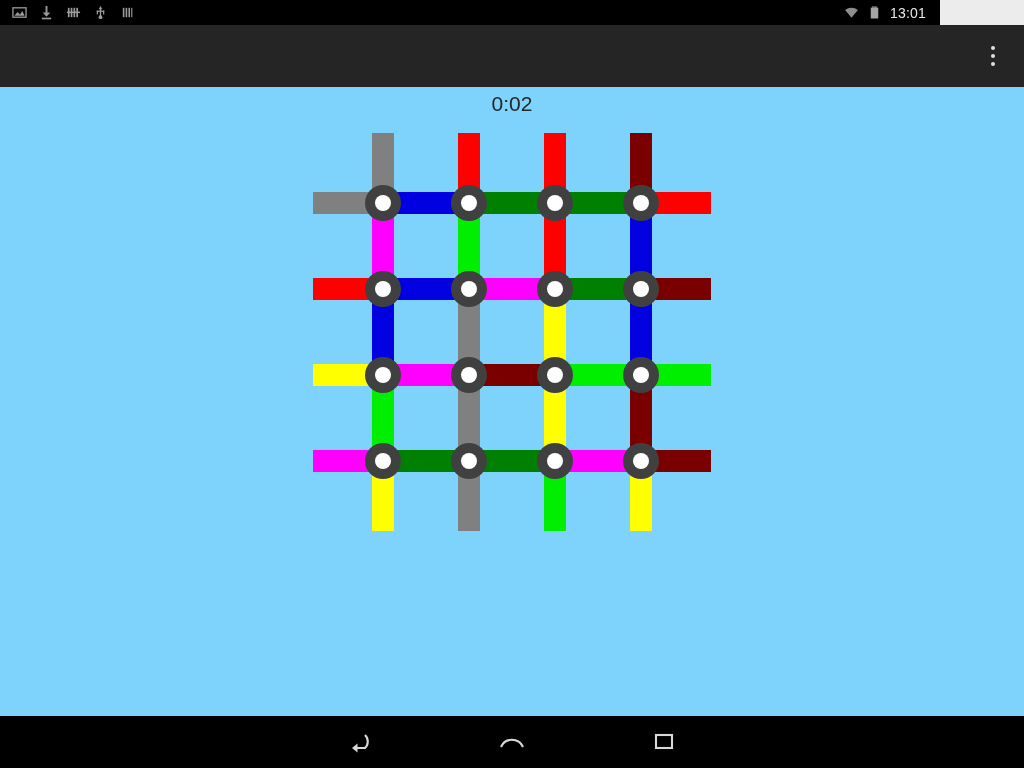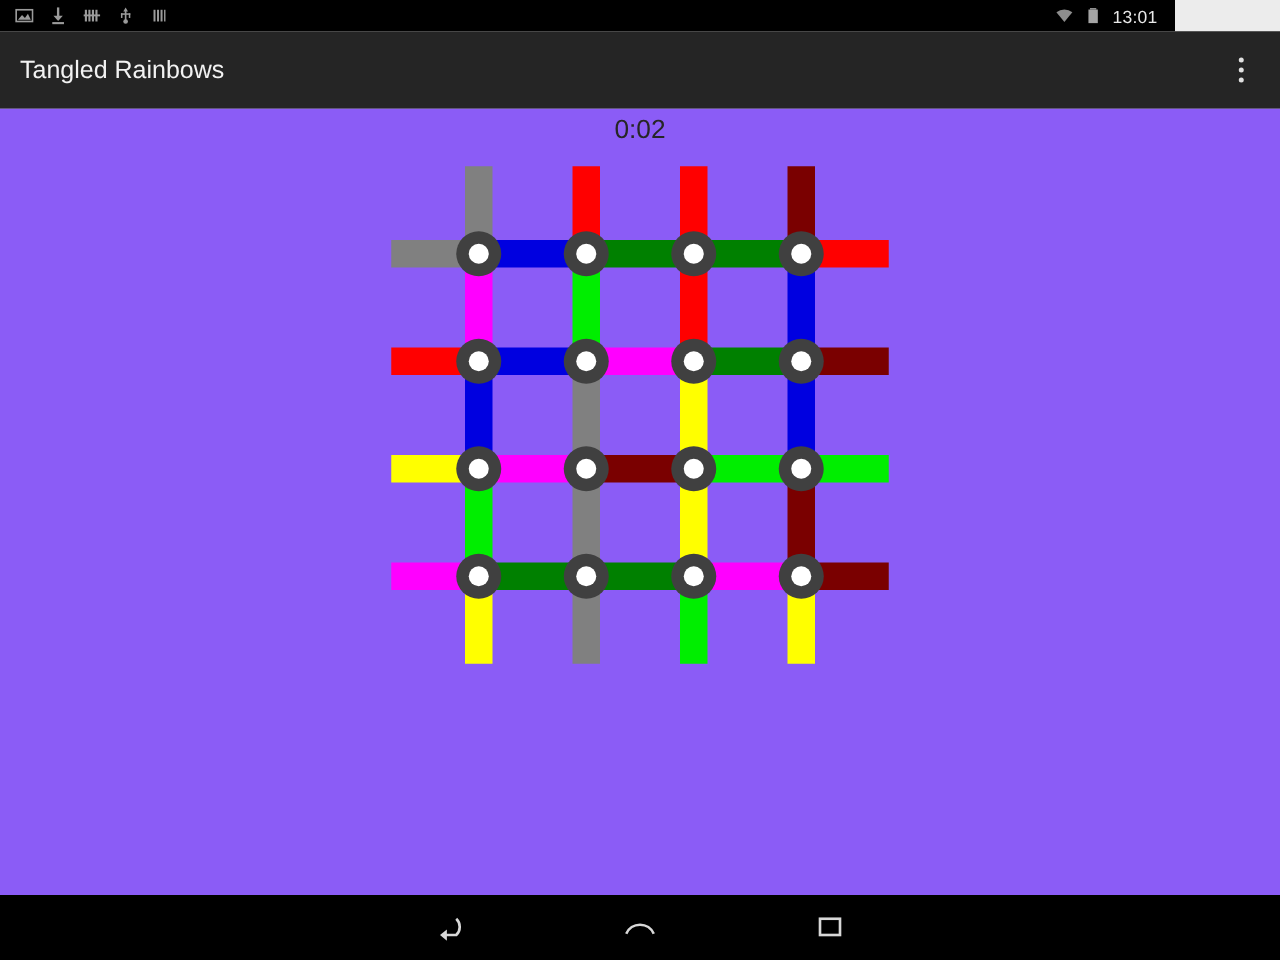--- a/index.html
+++ b/index.html
@@ -28,21 +28,21 @@
   #apptitle{ color:#f2f2f2; font-size:20px; padding-left:16px; font-weight:400; }
   #overflow{
     margin-left:auto; width:48px; height:62px; padding-right:14px;
     display:flex; flex-direction:column; align-items:center; justify-content:center; gap:4px;
   }
   #overflow .dot{ width:4px; height:4px; border-radius:50%; background:#e0e0e0; }
 
   
   #content{
     position:absolute; left:0; top:87px; width:1024px; height:629px;
-    background:#8b5cf6;
+    background:#7dd3fc;
   }
   #timer{
     position:absolute; left:0; top:5px; width:1024px;
     text-align:center; color:#262626; font-size:21px;
   }
 
   #board{ position:absolute; left:0; top:0; width:1024px; height:629px; }
 
   
   #navbar{
@@ -93,21 +93,20 @@
     </svg>
     <svg class="sysicon" viewBox="0 0 16 16">
       <rect x="5.3" y="1.6" width="5.4" height="1.2" fill="#dcdcdc"></rect>
       <rect x="4" y="2.8" width="8" height="11.6" fill="#dcdcdc"></rect>
     </svg>
     <span id="clock">13:01</span>
   </div>
 </div>
 
 <div id="actionbar">
-  <span id="apptitle">Tangled Rainbows</span>
   <div id="overflow">
     <span class="dot"></span>
     <span class="dot"></span>
     <span class="dot"></span>
   </div>
 </div>
 
 <div id="content">
   <div id="timer">0:02</div>
   <svg id="board" viewBox="0 0 1024 629">

